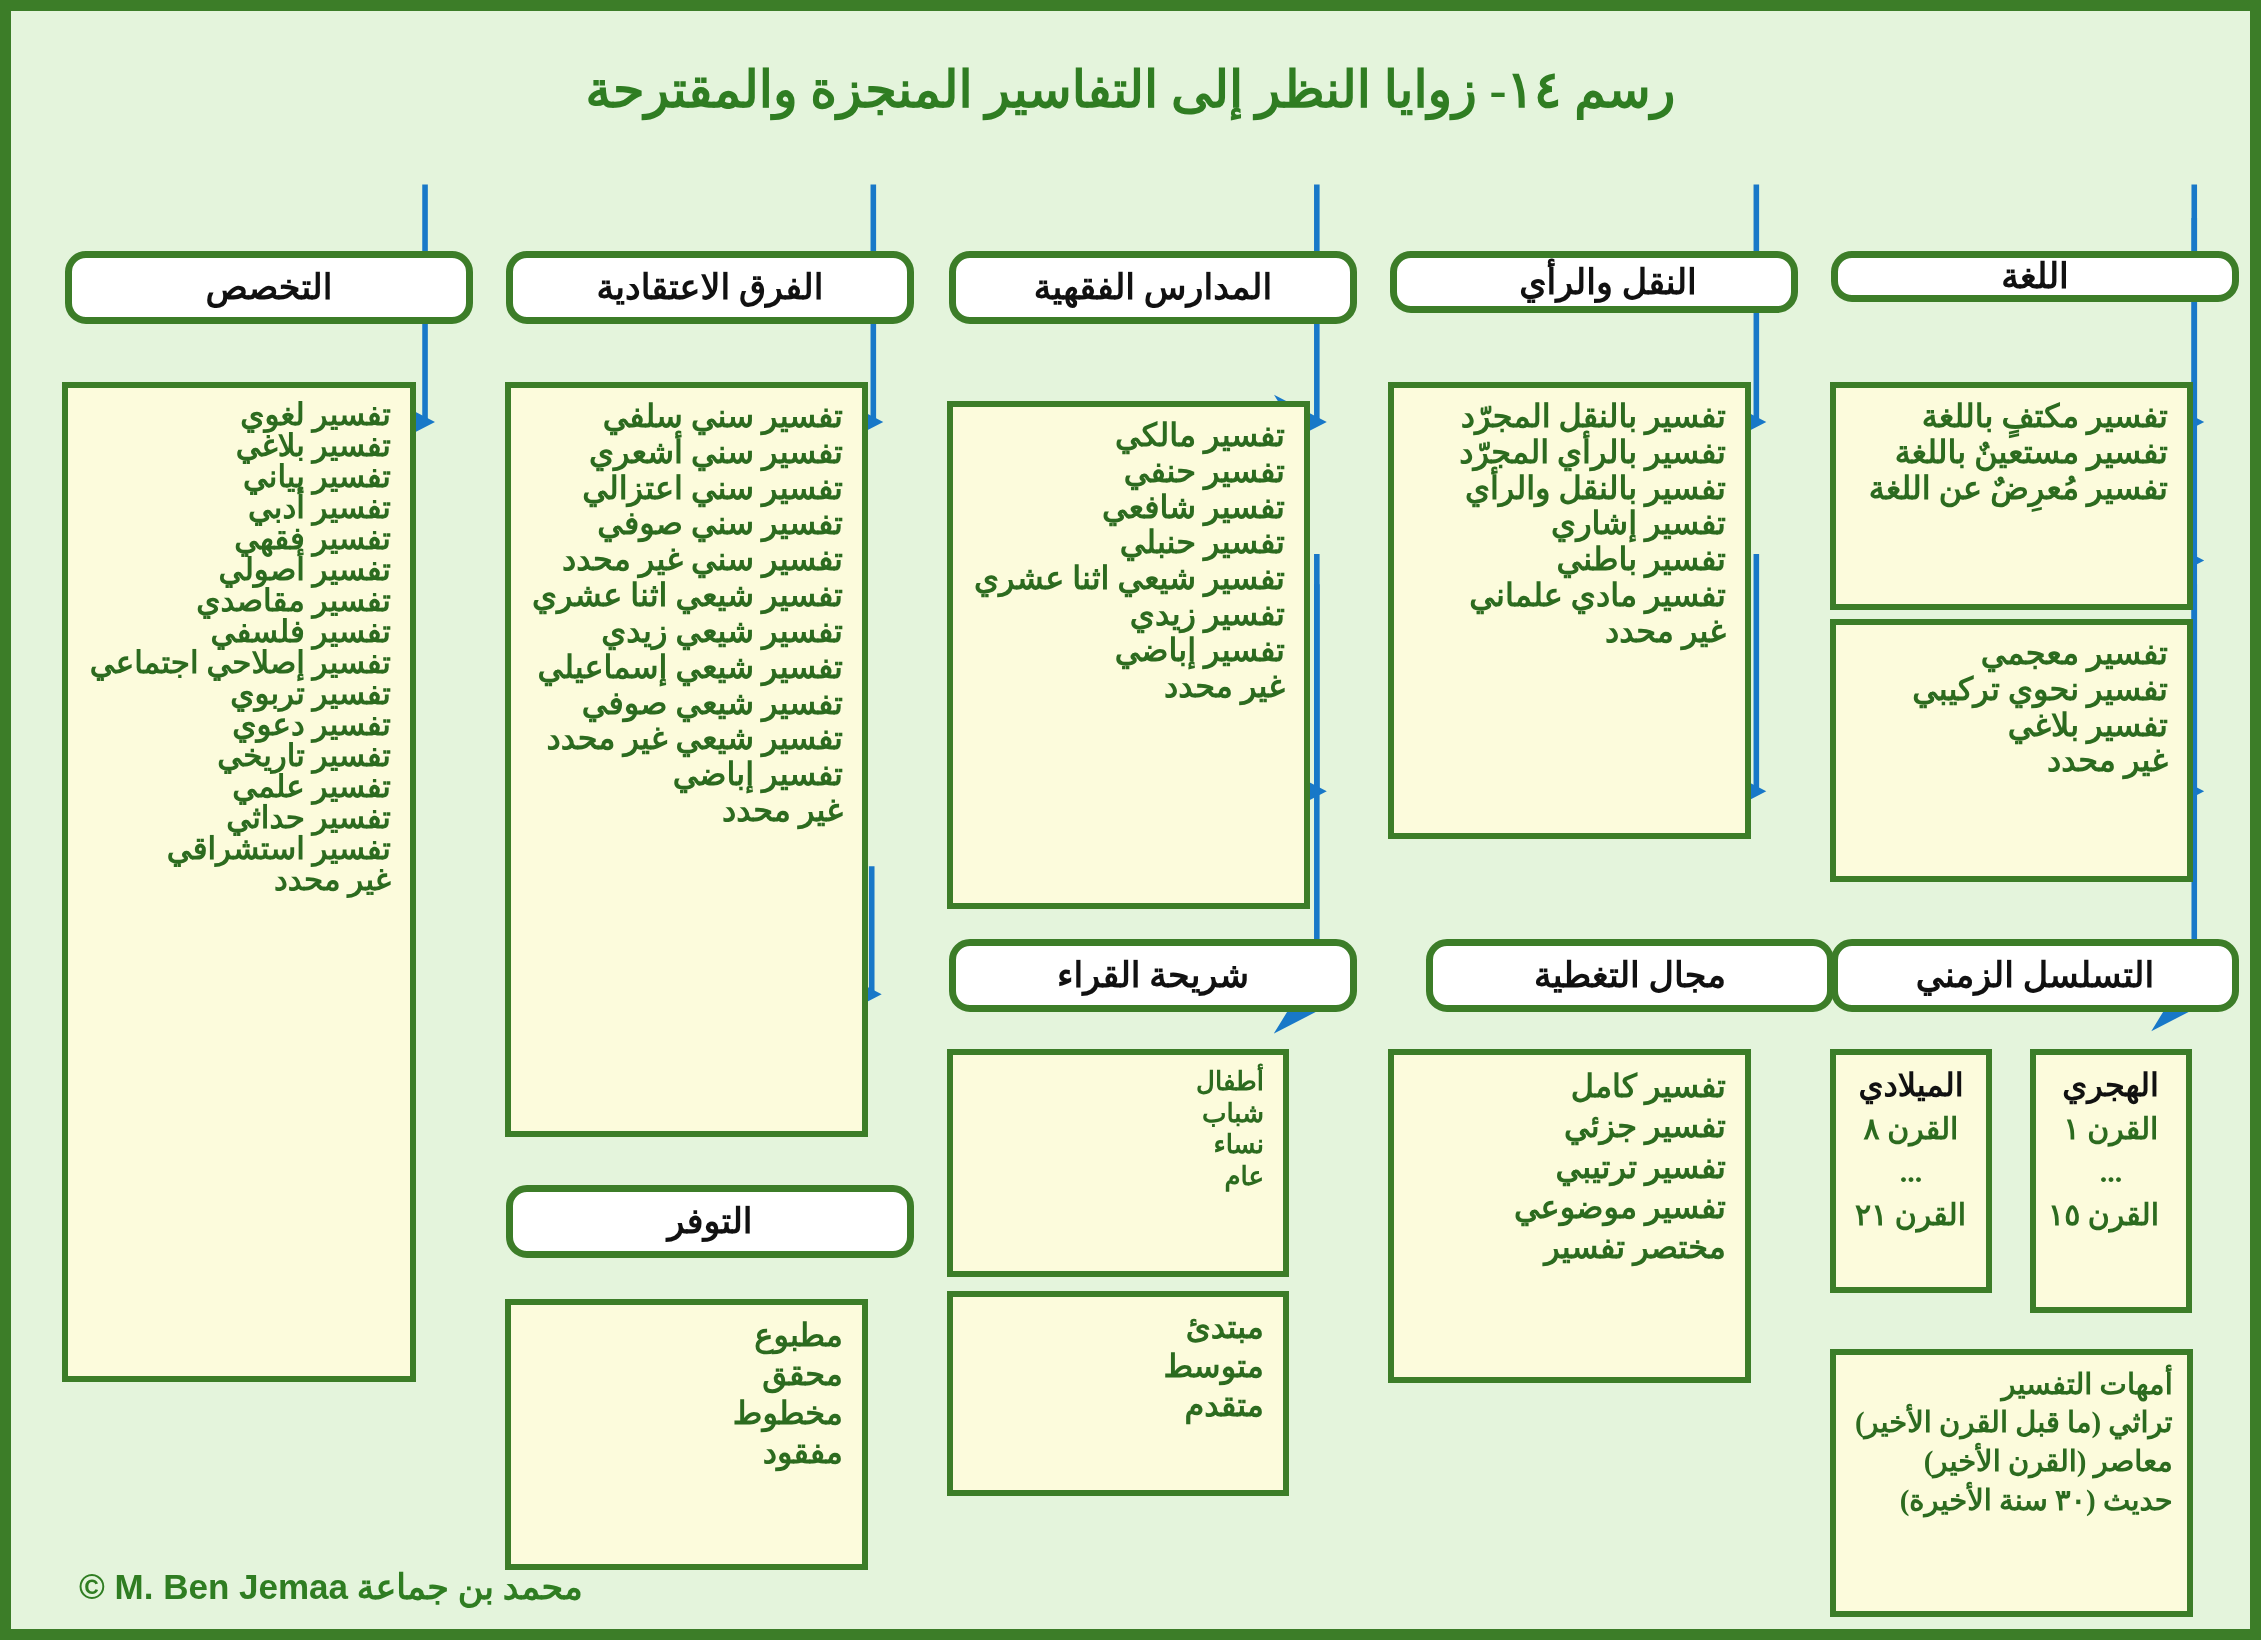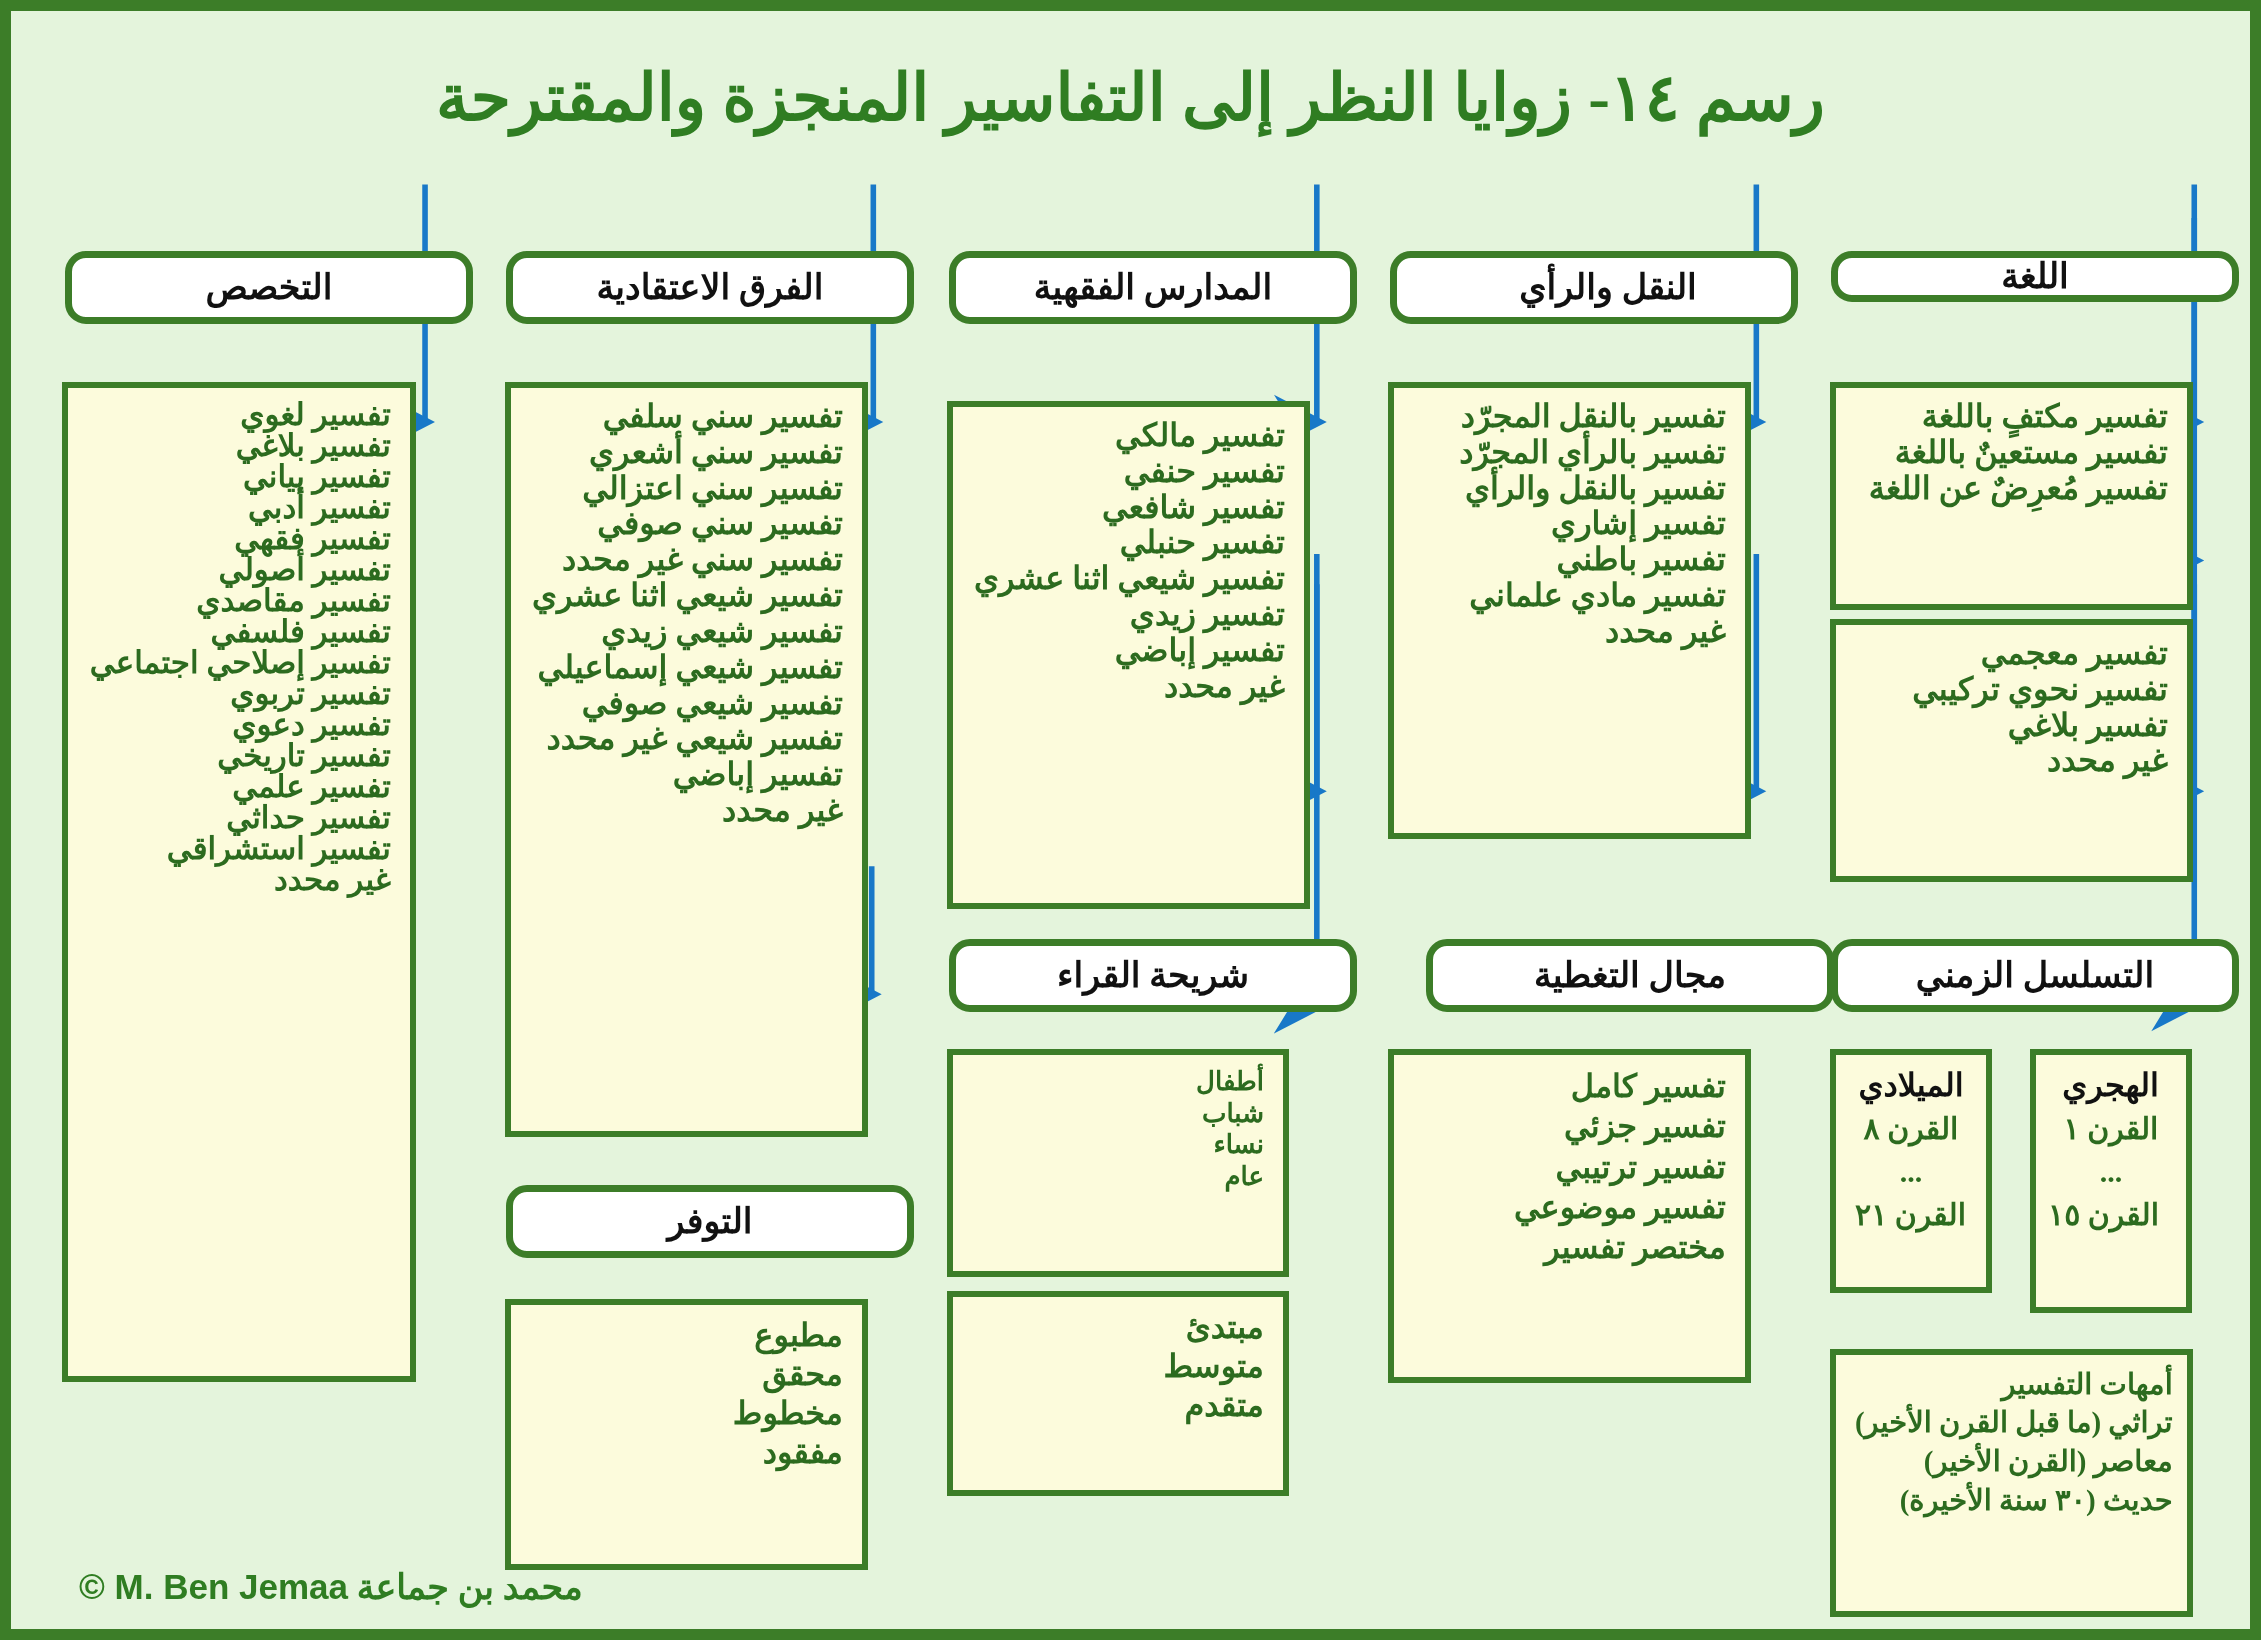--- a/index.html
+++ b/index.html
@@ -13,21 +13,21 @@
     position:absolute;
     left:11px;top:11px;
     width:2239px;height:1618px;
     background:#e4f4dc;
     box-sizing:border-box;
   }
   
   #title{
     position:absolute;left:0;top:49px;width:100%;
     text-align:center;
-    font-size:65px;font-weight:bold;
+    font-size:51px;font-weight:bold;
     color:#2f7d22;
     letter-spacing:0px;
     white-space:nowrap;
   }
   
   .hdr{
     position:absolute;
     background:#ffffff;
     border:7.2px solid #3c7d28;
     border-radius:21px;
@@ -117,21 +117,21 @@
   </div>
 
   <div class="hdr" style="left:495px;top:240px;width:408px;height:73px;">
     <span>الفرق الاعتقادية</span>
   </div>
 
   <div class="hdr" style="left:938px;top:240px;width:408px;height:73px;">
     <span>المدارس الفقهية</span>
   </div>
 
-  <div class="hdr" style="left:1379px;top:240px;width:408px;height:73px;padding-left:28px;">
+  <div class="hdr" style="left:1379px;top:240px;width:408px;height:62px;padding-left:28px;">
     <span>النقل والرأي</span>
   </div>
 
   <div class="hdr" style="left:1820px;top:240px;width:408px;height:51px;text-align:center;">
     <span>اللغة</span>
   </div>
 
   <div class="listbox" style="left:51px;top:371px;width:354px;height:1000px;font-size:31px;">
     <span class="row">تفسير لغوي</span>
     <span class="row">تفسير بلاغي</span>

